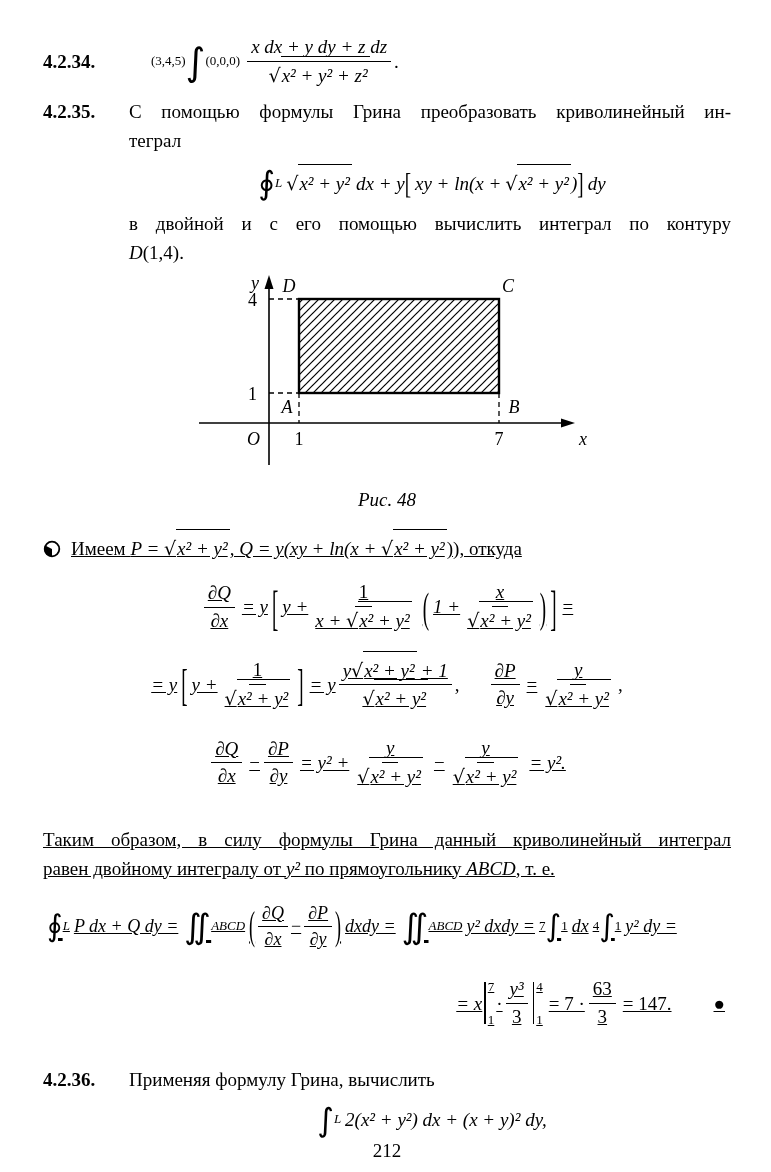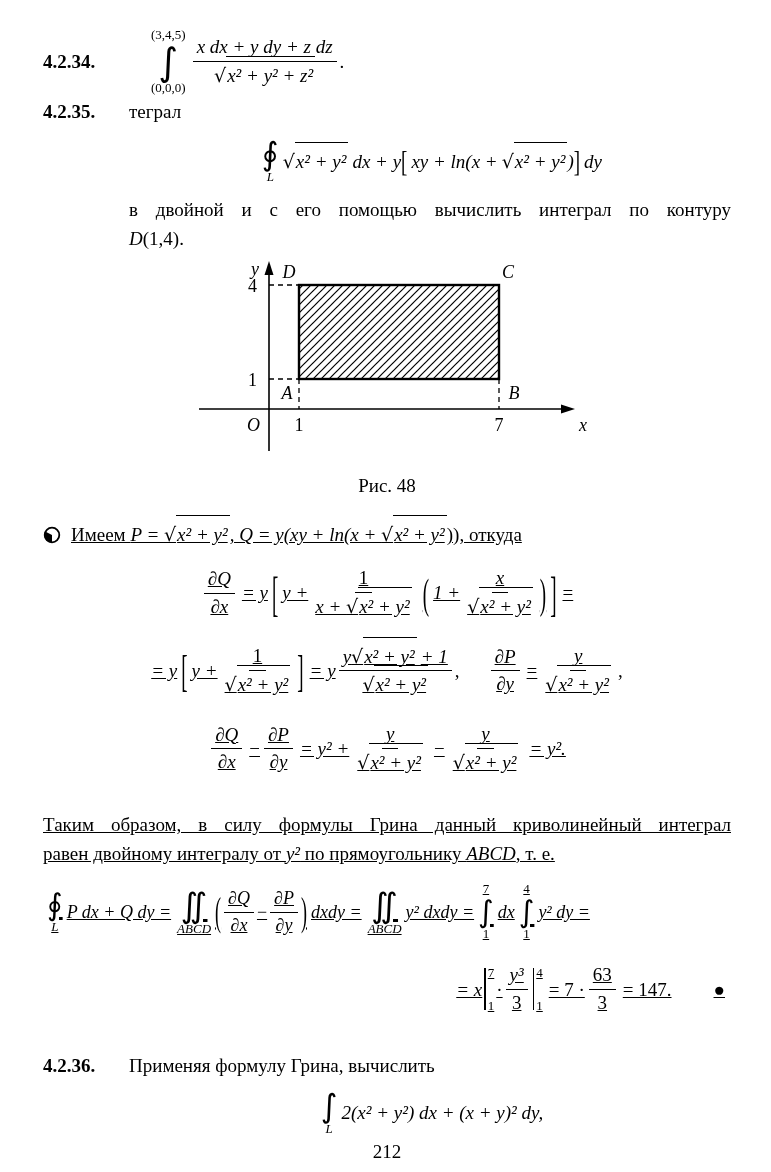--- a/index.html
+++ b/index.html
@@ -19,38 +19,38 @@
   
   .dmath{display:flex;align-items:center;justify-content:center;font-size:19px;line-height:1.35;}
   .dmath.left{justify-content:flex-start;}
   .dmath.right{justify-content:flex-end;}
   .frac{display:inline-flex;flex-direction:column;align-items:center;vertical-align:middle;margin:9px 3px;line-height:1.3;}
   .frac>.num{border-bottom:1.4px solid #000;padding:0 4px 1px 4px;}
   .frac>.den{padding:1px 4px 0 4px;}
   .sqrt{white-space:nowrap;display:inline;}
   .rsign{font-family:"DejaVu Sans",sans-serif;font-style:normal;}
   .rad{border-top:1.4px solid #000;padding:8px 2px 0 1px;}
-  .int{display:inline-flex;flex-direction:column;align-items:center;line-height:1;margin:0 4px;}
+  .int{display:inline-flex;flex-direction:row;align-items:center;line-height:1;margin:0 4px;}
   .isym{font-size:38px;font-family:"DejaVu Sans",sans-serif;font-style:normal;}
   .isym.dbl{font-size:34px;}
   .lim{font-size:13px;line-height:1.15;}
   .tall{display:inline-block;line-height:1;font-style:normal;}
   .sy15{transform:scaleY(1.5);}
   .sy22{transform:scaleY(2.2);}
   .sy24{transform:scaleY(2.35);}
   .sy26{transform:scaleY(2.6);}
   .gl4{margin-left:4px;} .gl6{margin-left:6px;}
   .gr4{margin-right:4px;} .gr26{margin-right:28px;}
   .ebar{display:inline-flex;align-items:center;margin:0 2px;}
   .vbar{width:1.5px;background:#000;height:42px;}
   .elims{display:flex;flex-direction:column;justify-content:space-between;height:46px;font-size:13px;line-height:1;padding-left:2px;}
   .enddot{font-size:19px;margin-left:42px;font-style:normal;}
   .solmark{margin-right:10px;vertical-align:-3px;}
   .figwrap{display:flex;flex-direction:column;align-items:center;margin-top:6px;}
-  .figcaption{margin-top:14px;}
+  .figcaption{font-style:italic;margin-top:14px;}
   svg text{font-family:"Liberation Serif","DejaVu Serif",serif;font-size:18px;}
   svg text.it{font-style:italic;}
   .footer{text-align:center;margin-top:auto;padding-bottom:12px;}
   .m34{margin-left:18px;} .spacer10{height:10px;}
 </style>
 </head>
 <body>
 
 <div class="page">
 
@@ -70,20 +70,21 @@
         <span>.</span>
       </div>
     </div>
   </section>
 
   <div class="spacer10"></div>
 
   <section class="prob">
     <span class="pnum">4.2.35.</span>
     <div class="pcontent">
+      <div class="jl">С помощью формулы Грина преобразовать криволинейный ин-</div>
       <div>теграл</div>
       <div class="dmath" style="margin:12px 0 10px 0;">
         <span class="int">
           <span class="isym" style="font-size:32px;">∮</span>
           <span class="lim mi">L</span>
         </span>
         <span class="sqrt mi"><span class="rsign">√</span><span class="rad">x² + y²</span></span>
         <span class="mi gl4">dx + y</span>
         <span class="tall sy15">[</span>
         <span class="mi gl4 gr4">xy + ln(x +</span>

